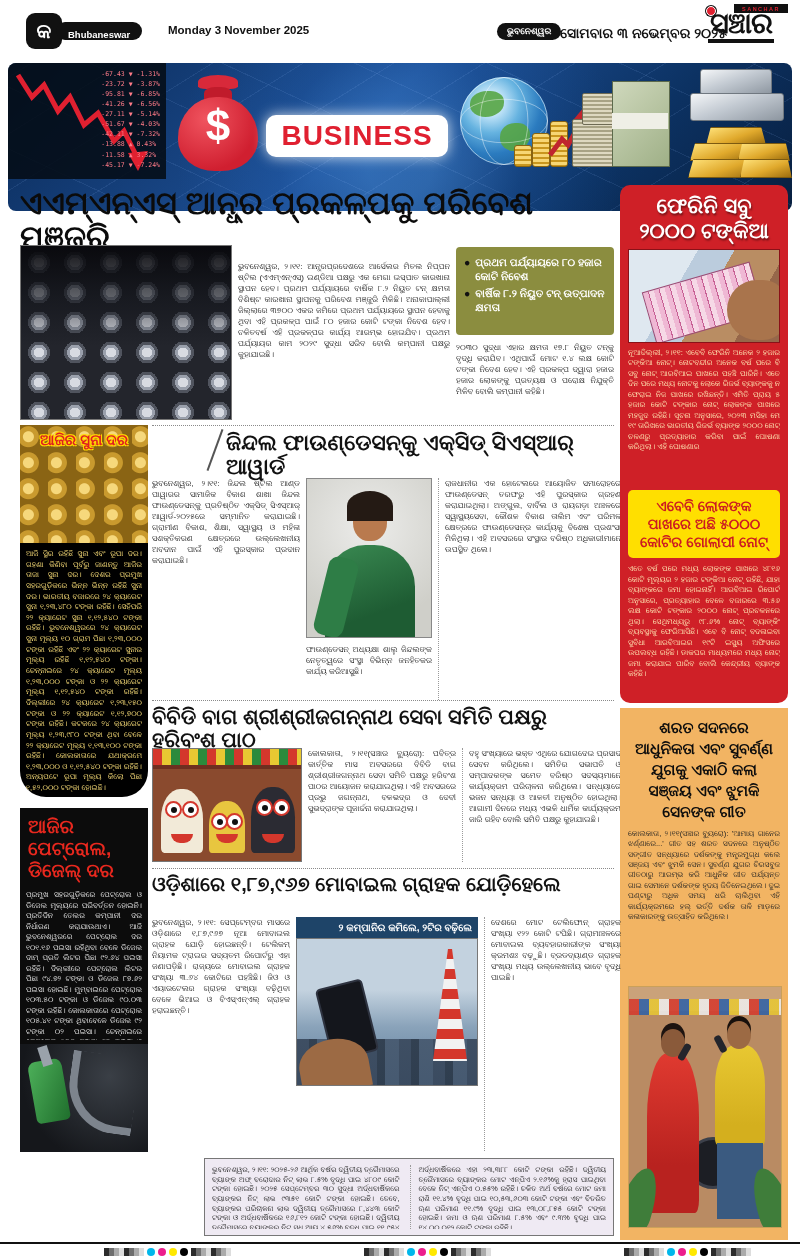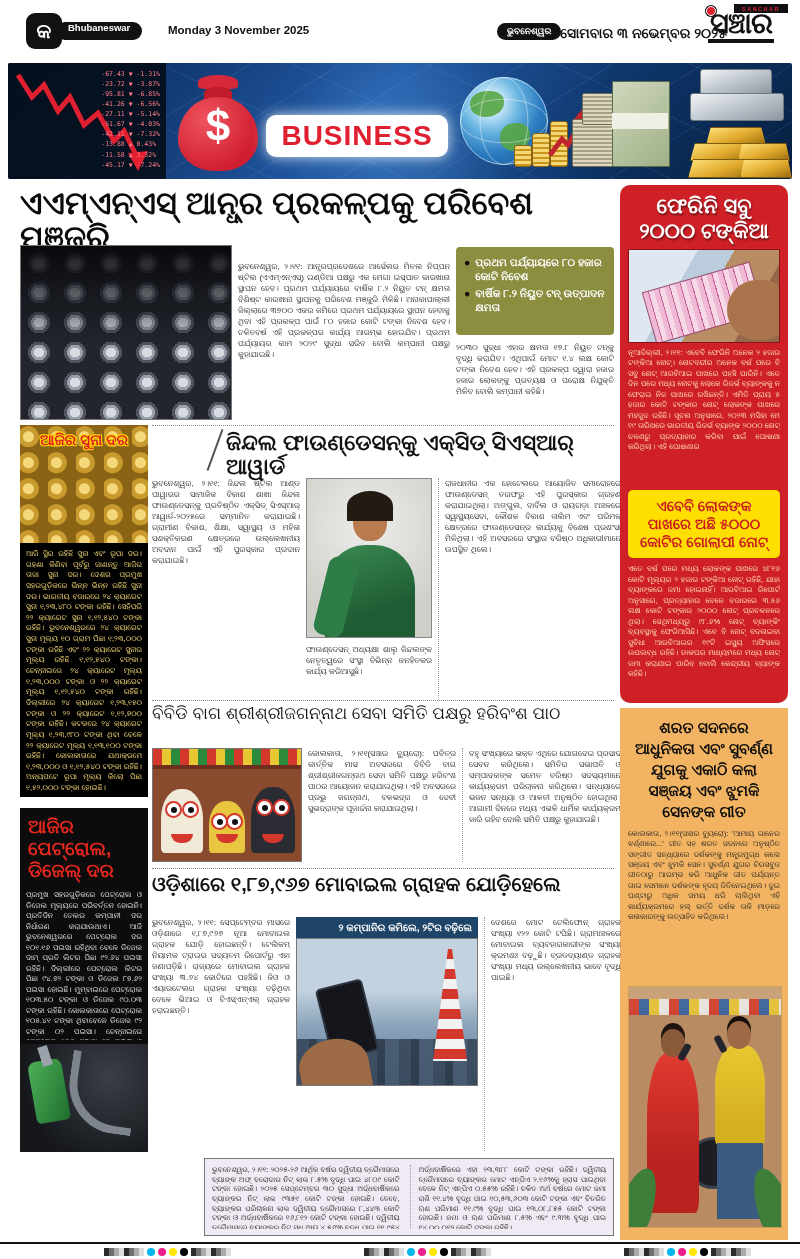--- a/index.html
+++ b/index.html
@@ -4,34 +4,34 @@
 <style>
   html,body{margin:0;padding:0;background:#fff;}
   #page{position:relative;width:800px;height:1259px;background:#fff;overflow:hidden;
         font-family:"Liberation Sans","DejaVu Sans",sans-serif;color:#111;}
   .abs{position:absolute;}
   .just{text-align:justify;overflow:hidden;}
   
   #logo-mark{left:26px;top:13px;width:36px;height:36px;background:#111;border-radius:9px;
              color:#fff;font-size:20px;font-weight:bold;display:flex;align-items:center;justify-content:center;}
   #city-pill{left:56px;top:22px;height:18px;background:#111;border-radius:10px;color:#fff;
-             font-size:9.5px;font-weight:bold;display:flex;align-items:flex-start;padding:0 12px;}
+             font-size:9.5px;font-weight:bold;display:flex;align-items:flex-end;padding:0 12px;}
   #date-en{left:168px;top:24px;font-size:11.5px;font-weight:bold;}
   #od-pill{left:497px;top:23px;height:17px;background:#111;border-radius:9px;color:#fff;
            font-size:9px;font-weight:bold;display:flex;align-items:center;padding:0 10px;}
   #date-od{left:560px;top:25px;font-size:14px;font-weight:bold;}
   #masthead{right:8px;top:8px;width:102px;text-align:center;}
   #masthead .big{font-size:29px;font-weight:800;line-height:1.05;border-bottom:4px solid #111;
                  display:inline-block;padding:0 2px 1px 2px;letter-spacing:-1px;}
   #logo-badge{position:absolute;right:4px;top:-4px;width:54px;height:9px;background:#111;color:#e02030;
               font-size:5.5px;font-weight:bold;letter-spacing:1.5px;display:flex;align-items:center;justify-content:center;}
   #logo-dot{position:absolute;left:16px;top:-2px;width:8px;height:8px;border-radius:50%;
             background:#e02030;border:1.5px solid #fff;box-shadow:0 0 0 1px #111;}
   
-  #banner{left:8px;top:63px;width:784px;height:116px;overflow:hidden;border-radius:2px;
+  #banner{left:8px;top:63px;width:784px;height:148px;overflow:hidden;border-radius:8px;
      background:
        repeating-linear-gradient(25deg,rgba(150,190,255,.10) 0 1px,transparent 1px 56px),
        repeating-linear-gradient(-32deg,rgba(150,190,255,.10) 0 1px,transparent 1px 48px),
        radial-gradient(circle at 50% 70%,rgba(90,170,255,.35) 0 8%,rgba(40,110,200,.18) 30%,transparent 55%),
        linear-gradient(135deg,#0a2a57 0%,#1d4f95 45%,#0c3263 75%,#081f3f 100%);}
   #ticker{left:0;top:0;width:158px;height:116px;background:rgba(4,12,22,.88);padding:6px 8px;box-sizing:border-box;}
   #ticker .trow{font-size:6.5px;color:#ff7b88;line-height:1.55;font-family:"DejaVu Sans Mono",monospace;white-space:nowrap;}
   #ticker svg{position:absolute;left:4px;top:4px;}
   #bag{left:170px;top:12px;width:80px;height:96px;}
   #bag .sack{position:absolute;left:0;top:22px;width:80px;height:74px;background:radial-gradient(circle at 35% 30%,#f0545f,#d01f30 70%);
@@ -72,21 +72,21 @@
      background-size:100% 100%,36px 30px;}
   .body8{font-size:8px;line-height:1.38;color:#1c1c1c;}
   #lead-col1{left:238px;top:247px;width:212px;height:172px;margin-top:14px;}
   #lead-bullets{left:456px;top:247px;width:158px;height:88px;background:#8b8d3f;border-radius:4px;
                 box-sizing:border-box;padding:9px 8px;color:#fff;font-size:10.5px;font-weight:bold;line-height:1.3;}
   #lead-bullets .row{display:flex;gap:5px;margin-bottom:4px;}
   #lead-bullets .dot{color:#111;}
   #lead-col2{left:456px;top:342px;width:158px;height:78px;}
   .vdot{border-left:1px dotted #9a9a9a;}
   
-  #gold-box{left:20px;top:425px;width:128px;height:372px;background:#000;}
+  #gold-box{left:20px;top:425px;width:128px;height:372px;background:#000;border-radius:26px;}
   #gold-photo{position:absolute;left:0;top:0;width:128px;height:118px;
      background:
        radial-gradient(circle at 30% 45%,#f6d87c 0 5px,#c99a2e 6px 10px,#8a6414 11px 15px),
        linear-gradient(135deg,#caa23a,#8a5f10 60%,#50370a);
      background-size:28px 26px,100% 100%;}
   #gold-title{position:absolute;left:0;top:6px;width:128px;text-align:center;font-size:15px;font-weight:900;color:#e02020;
      text-shadow:-1px -1px 0 #ffd700,1px -1px 0 #ffd700,-1px 1px 0 #ffd700,1px 1px 0 #ffd700;white-space:nowrap;}
   #gold-body{position:absolute;left:0;top:120px;width:128px;height:250px;box-sizing:border-box;padding:4px 6px;
              color:#ffe27a;font-size:7.5px;line-height:1.42;}
   #petrol-box{left:20px;top:808px;width:128px;height:344px;background:#0c0c0c;}
@@ -144,21 +144,21 @@
   #singers-photo .jeans{position:absolute;left:88px;top:156px;width:46px;height:76px;background:#3a5a80;}
   #singers-photo .mhead{position:absolute;left:98px;top:34px;width:24px;height:28px;border-radius:50%;background:#9c6a44;box-shadow:0 -5px 0 0 #18100c;}
   #singers-photo .mic1,#singers-photo .mic2{position:absolute;width:7px;height:18px;background:#23252c;border-radius:3px;}
   #singers-photo .mic1{left:52px;top:56px;transform:rotate(30deg);}
   #singers-photo .mic2{left:88px;top:48px;transform:rotate(-28deg);}
   #singers-photo .drum{position:absolute;left:58px;top:150px;width:46px;height:46px;border-radius:50%;background:#1c1e24;border:3px solid #3c404a;}
   #singers-photo .leafL,#singers-photo .leafR{position:absolute;width:34px;height:70px;border-radius:50% 50% 50% 50%/70% 70% 30% 30%;background:#3f7d3a;}
   #singers-photo .leafL{left:-8px;bottom:-10px;transform:rotate(18deg);}
   #singers-photo .leafR{right:-8px;bottom:-10px;transform:rotate(-18deg);}
   
-  #bbd-head{left:152px;top:705px;width:462px;font-size:17px;font-weight:400;line-height:1.1;}
+  #bbd-head{left:152px;top:705px;width:462px;font-size:21px;font-weight:700;line-height:1.1;}
   #bbd-photo{left:152px;top:748px;width:150px;height:114px;border:1px solid #777;box-sizing:border-box;overflow:hidden;
      background:linear-gradient(180deg,#6e2f20 0 18%,#8a4a2e 18% 100%);}
   #bbd-photo .canopy{position:absolute;left:0;top:0;width:100%;height:16px;
      background:repeating-linear-gradient(90deg,#d4372c 0 9px,#e8c832 9px 18px,#2b8a3c 18px 27px);}
   .idol{position:absolute;bottom:8px;border-radius:46% 46% 8% 8%;}
   .idol .eye{position:absolute;top:12px;width:13px;height:13px;border-radius:50%;background:#fff;border:2px solid #d4372c;}
   .idol .eye:after{content:"";position:absolute;left:3.5px;top:3.5px;width:6px;height:6px;border-radius:50%;background:#111;}
   .idol .smile{position:absolute;left:50%;transform:translateX(-50%);bottom:10px;width:22px;height:9px;border-radius:0 0 20px 20px;background:#d4372c;}
   #idol-b{left:8px;width:42px;height:64px;background:#f2ead8;}
   #idol-s{left:56px;width:36px;height:52px;background:#e8c63f;}

